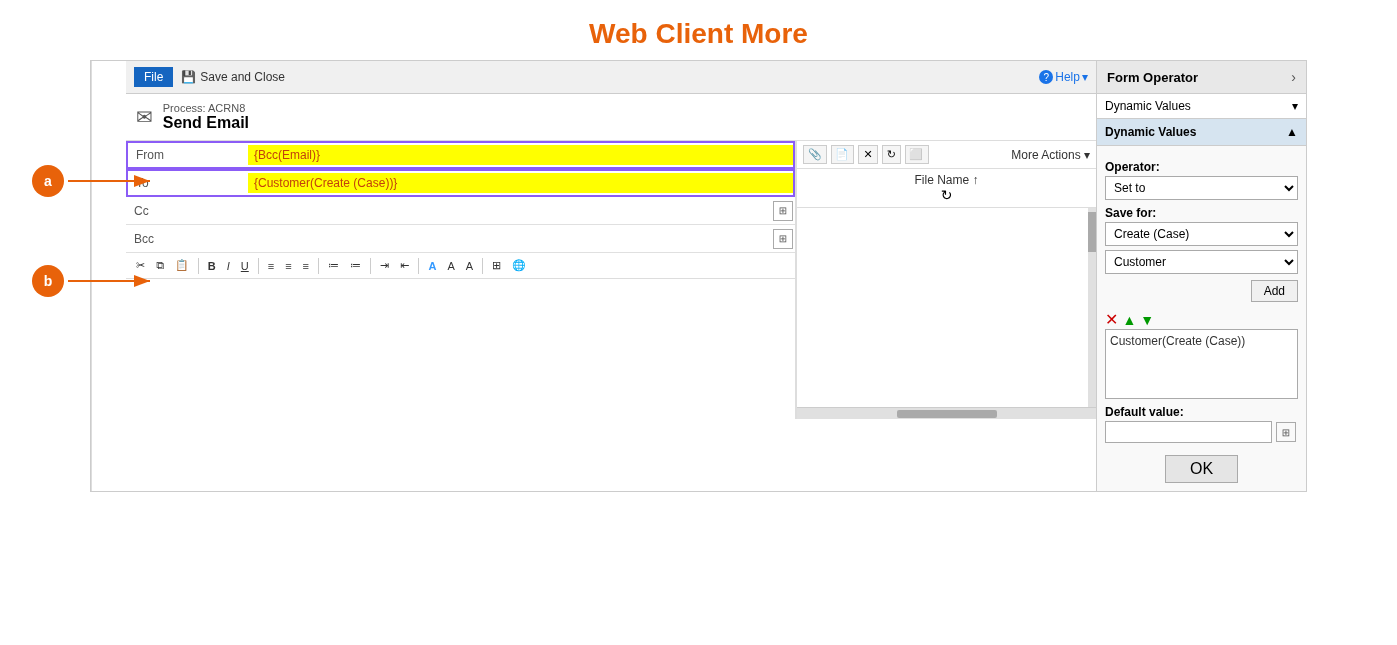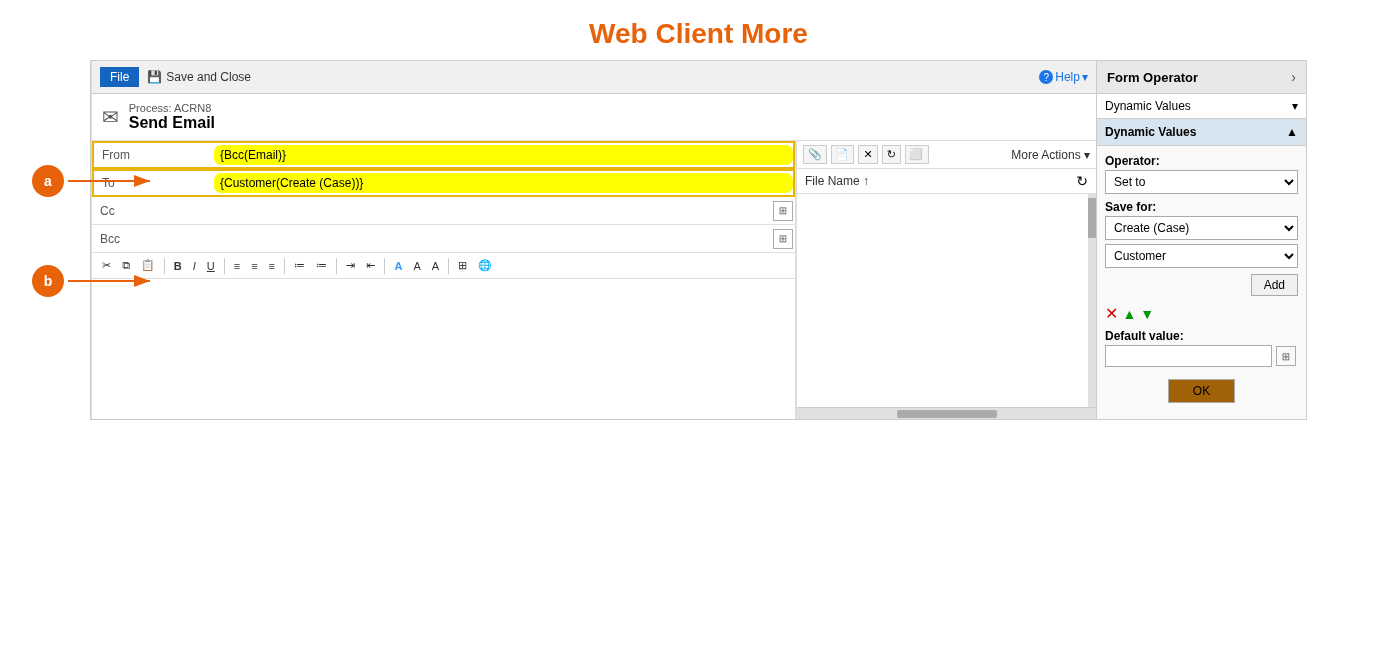--- a/index.html
+++ b/index.html
@@ -19,20 +19,21 @@
       margin: 0 60px;
       border: 1px solid #ccc;
       background: #fff;
       position: relative;
     }
 
     
     .main-content {
       flex: 1;
       border-left: 1px solid #ddd;
+      padding-left: 34px;
     }
 
     
     .toolbar {
       display: flex;
       align-items: center;
       padding: 6px 8px;
       background: #f0f0f0;
       border-bottom: 1px solid #ccc;
       gap: 8px;
@@ -92,41 +93,40 @@
     }
 
     .form-row {
       display: flex;
       align-items: center;
       border-bottom: 1px solid #e0e0e0;
       min-height: 28px;
     }
 
     .form-row.highlighted {
-      border: 2px solid #eab308;
+      border: 2px solid #8b5cf6;
     }
 
     .form-label {
       width: 120px;
       padding: 4px 8px;
       color: #555;
       font-size: 12px;
       flex-shrink: 0;
     }
 
     .form-value {
       flex: 1;
       padding: 3px 6px;
       font-size: 12px;
     }
 
     .form-value.yellow-highlight {
       background: #FFFF00;
-      color: #000000;
-      border-radius: 7px;
+      color: #c2410c;
     }
 
     .form-input-wrapper {
       flex: 1;
       display: flex;
       align-items: center;
     }
 
     .form-input {
       flex: 1;
@@ -182,20 +182,21 @@
       cursor: pointer;
       color: #333;
     }
 
     .attachment-list-header {
       display: flex;
       align-items: center;
       padding: 4px 8px;
       border-bottom: 1px solid #ddd;
       justify-content: space-between;
+      flex-direction: column;
     }
 
     .attachment-list-header span {
       font-size: 12px;
       color: #333;
     }
 
     .attachment-list-body {
       flex: 1;
       overflow-y: auto;
@@ -309,20 +310,21 @@
       cursor: pointer;
       font-weight: bold;
       font-size: 12px;
     }
 
     .panel-body {
       padding: 8px;
       display: flex;
       flex-direction: column;
       gap: 6px;
+      margin-top: 6px;
     }
 
     .field-label {
       font-weight: bold;
       font-size: 12px;
       color: #000;
       margin-bottom: 2px;
     }
 
     .field-select {
@@ -373,25 +375,25 @@
     }
 
     .default-input {
       flex: 1;
       border: 1px solid #aaa;
       padding: 3px 4px;
       font-size: 12px;
     }
 
     .ok-btn {
-      background: #a16207;
+      background: #e5e5e5;
       border: 1px solid #aaa;
       padding: 4px 24px;
       cursor: pointer;
-      font-size: 12px;
+      font-size: 16px;
       margin-top: 6px;
       align-self: center;
     }
 
     .outer-wrapper {
       position: relative;
       margin: 0 30px;
     }
 
     .scroll-indicator {
@@ -587,20 +589,23 @@
         </div>
 
         <button class="add-btn">Add</button>
 
         <div>
           <div class="list-controls">
             <button class="list-ctrl-btn" style="color:#c00;font-size:16px;">✕</button>
             <button class="list-ctrl-btn" style="color:#090;">▲</button>
             <button class="list-ctrl-btn" style="color:#090;">▼</button>
           </div>
+          <div class="value-list">
+            <span>Customer(Create (Case))</span>
+          </div>
         </div>
 
         <div>
           <div class="field-label">Default value:</div>
           <div class="default-value-row">
             <input class="default-input" type="text" style="">
             <div class="icon-picker">⊞</div>
           </div>
         </div>
 

